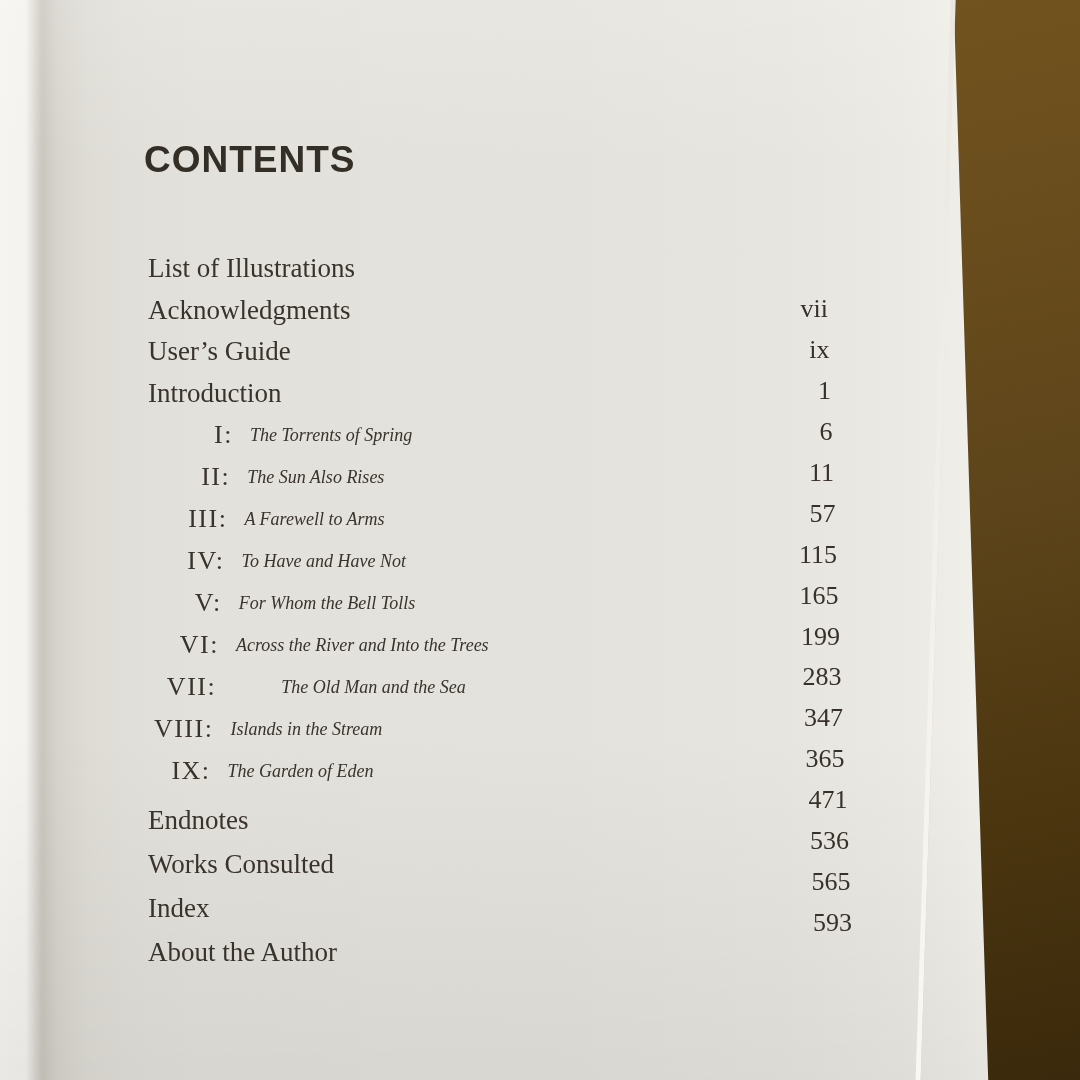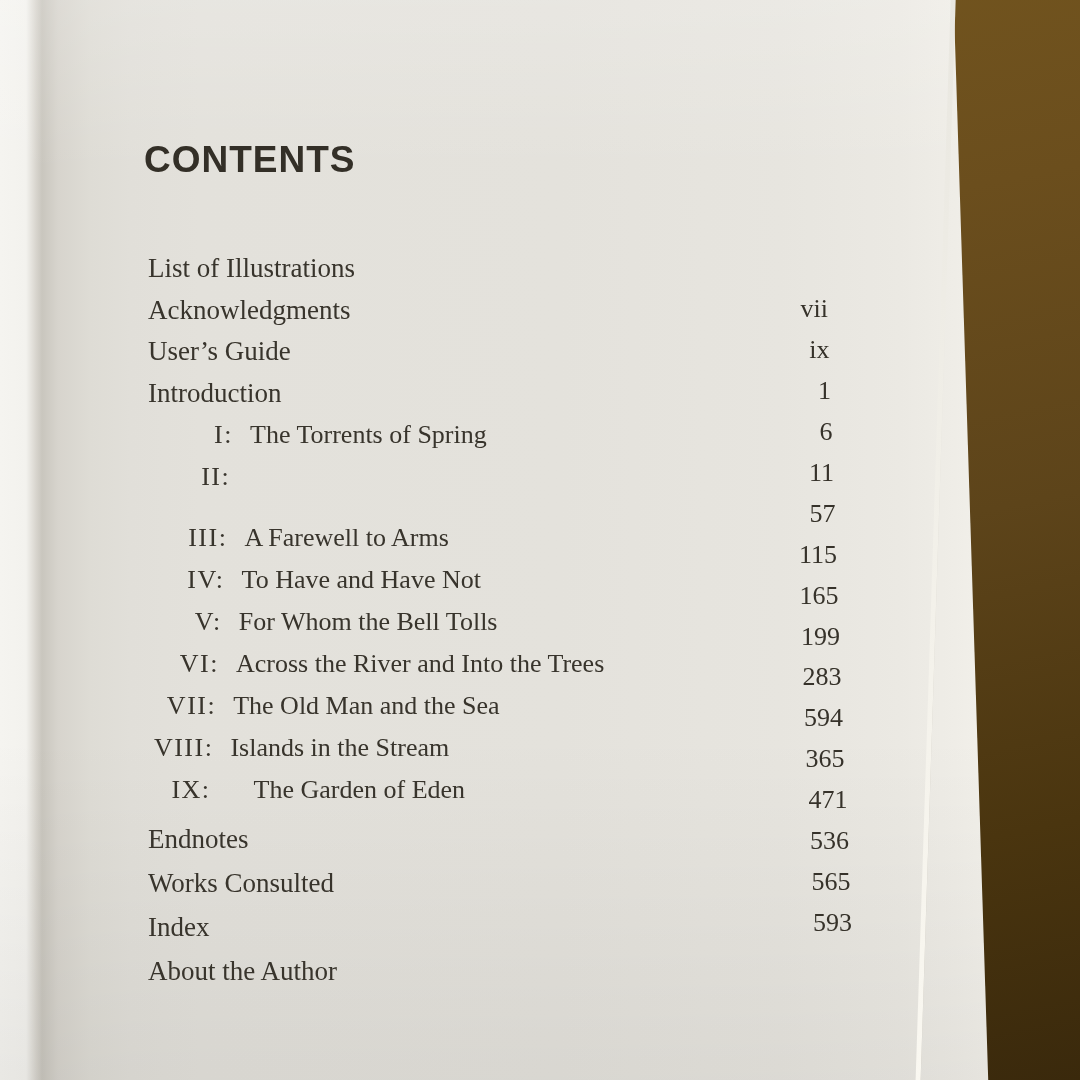--- a/index.html
+++ b/index.html
@@ -84,21 +84,22 @@
     margin-left: 8px;
   }
   .numeral {
     display: inline-block;
     width: 93px;
     text-align: right;
     font-size: 26px;
     letter-spacing: 1.5px;
   }
   .chapter-title {
-    font-size: 26px;
+    font-style: italic;
+    font-size: 18px;
     margin-left: 17px;
   }
   .numbers-col {
     position: absolute;
     left: 700px;
     top: 252px;
     width: 128px;
     color: #36322a;
     margin-top: 37px;
   }
@@ -128,46 +129,47 @@
         </div>
         <div class="toc-row row-front">
           <span class="entry-label">Introduction</span>
         </div>
         <div class="toc-row row-chapter" style="transform: translateX(0px);">
           <span class="numeral">I:</span>
           <span class="chapter-title">The Torrents of Spring</span>
         </div>
         <div class="toc-row row-chapter" style="transform: translateX(-2.8px);">
           <span class="numeral">II:</span>
-        </div>
-        <div class="toc-row row-chapter" style="transform: translateX(-5.6px); margin-top: 19px;">
+          <span class="chapter-title">The Sun Also Rises</span>
+        </div>
+        <div class="toc-row row-chapter" style="transform: translateX(-5.6px);">
           <span class="numeral">III:</span>
           <span class="chapter-title">A Farewell to Arms</span>
         </div>
         <div class="toc-row row-chapter" style="transform: translateX(-8.4px);">
           <span class="numeral">IV:</span>
           <span class="chapter-title">To Have and Have Not</span>
         </div>
         <div class="toc-row row-chapter" style="transform: translateX(-11.2px);">
           <span class="numeral">V:</span>
           <span class="chapter-title">For Whom the Bell Tolls</span>
         </div>
         <div class="toc-row row-chapter" style="transform: translateX(-14px);">
           <span class="numeral">VI:</span>
           <span class="chapter-title">Across the River and Into the Trees</span>
         </div>
-        <div class="toc-row row-chapter" style="transform: translateX(-16.8px);">
+        <div class="toc-row row-chapter" style="transform: translateX(-16.8px); gap: 48px;">
           <span class="numeral">VII:</span>
           <span class="chapter-title">The Old Man and the Sea</span>
         </div>
         <div class="toc-row row-chapter" style="transform: translateX(-19.6px);">
           <span class="numeral">VIII:</span>
           <span class="chapter-title">Islands in the Stream</span>
         </div>
-        <div class="toc-row row-chapter" style="transform: translateX(-22.4px); gap: 26px;">
+        <div class="toc-row row-chapter" style="transform: translateX(-22.4px);">
           <span class="numeral">IX:</span>
           <span class="chapter-title">The Garden of Eden</span>
         </div>
         <div class="toc-row row-back">
           <span class="entry-label">Endnotes</span>
         </div>
         <div class="toc-row row-back">
           <span class="entry-label">Works Consulted</span>
         </div>
         <div class="toc-row row-back">
@@ -181,21 +183,21 @@
         <div class="page-num" style="transform: translateX(0px);">vii</div>
         <div class="page-num" style="transform: translateX(1.5px);">ix</div>
         <div class="page-num" style="transform: translateX(3px);">1</div>
         <div class="page-num" style="transform: translateX(4.5px);">6</div>
         <div class="page-num" style="transform: translateX(6px);">11</div>
         <div class="page-num" style="transform: translateX(7.5px);">57</div>
         <div class="page-num" style="transform: translateX(9px);">115</div>
         <div class="page-num" style="transform: translateX(10.5px);">165</div>
         <div class="page-num" style="transform: translateX(12px);">199</div>
         <div class="page-num" style="transform: translateX(13.5px);">283</div>
-        <div class="page-num" style="transform: translateX(15px);">594</div>
+        <div class="page-num" style="transform: translateX(15px);">347</div>
         <div class="page-num" style="transform: translateX(16.5px);">365</div>
         <div class="page-num" style="transform: translateX(19.5px);">471</div>
         <div class="page-num" style="transform: translateX(21px);">536</div>
         <div class="page-num" style="transform: translateX(22.5px);">565</div>
         <div class="page-num" style="transform: translateX(24px);">593</div>
       </div>
   </div>
   <div class="page-edge-inner"></div>
   <div class="page-edge"></div>
 </div>

